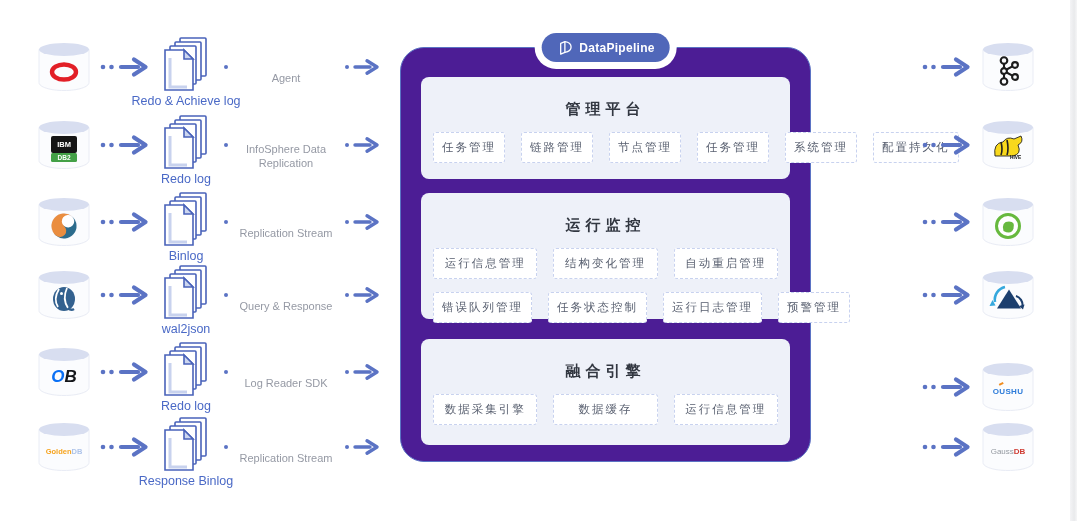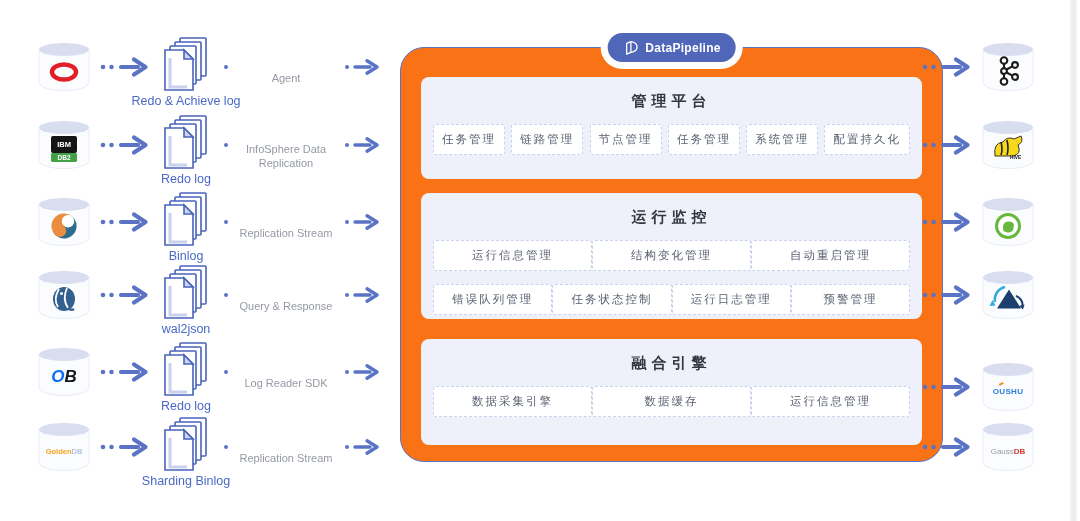--- a/index.html
+++ b/index.html
@@ -18,33 +18,33 @@
   .docwrap{left:158px;top:-2px;width:56px;}
   .docwrap svg{display:block;margin:0 auto;}
   .doclabel{position:absolute;top:58px;left:50%;transform:translateX(-50%);
     white-space:nowrap;color:#4a69c6;font-size:12.5px;}
   .dot1{left:224px;top:27px;width:4px;height:4px;border-radius:50%;background:#5b73c4;}
   .channel{left:230px;top:50%;transform:translateY(-50%);width:112px;text-align:center;
     color:#9599a4;font-size:11px;line-height:1.3;margin-top:11px;}
   .arrowS{left:344px;top:19px;}
 
   
-  #center-box{position:absolute;left:400px;top:47px;width:543px;height:415px;
-    border:1.5px solid #5b73c4;border-radius:24px;background:#f97316;box-sizing:border-box;}
+  #center-box{position:absolute;left:400px;top:47px;width:411px;height:415px;
+    border:1.5px solid #5b73c4;border-radius:24px;background:#4c1d95;box-sizing:border-box;}
   .badge{position:absolute;top:-15px;left:50%;transform:translateX(-50%);
     height:29px;padding:0 15px;border-radius:15px;background:#5067b9;
     display:flex;align-items:center;gap:7px;box-shadow:0 0 0 7px #fff;}
   .badge span{color:#fff;font-size:12px;font-weight:600;letter-spacing:.3px;white-space:nowrap;}
   .section{position:absolute;left:20px;right:20px;background:#eef1f9;border-radius:8px;}
   .s0{top:29px;height:102px;}
   .s1{top:145px;height:126px;}
   .s2{top:291px;height:106px;}
-  .section h3{margin:0;padding-top:15px;text-align:center;font-size:15px;
+  .section h3{margin:8px;padding-top:15px;text-align:center;font-size:15px;
     letter-spacing:5px;color:#323741;font-weight:bold;}
-  .chiprow{display:flex;justify-content:space-between;gap:0;padding:0 12px;margin-top:13px;}
+  .chiprow{display:flex;justify-content:space-between;gap:16px;padding:0 12px;margin-top:13px;}
   .chip{background:#fff;border:1px dashed #c8d2ef;border-radius:3px;color:#596070;
     font-size:11.5px;letter-spacing:2px;text-align:center;padding:7px 8px;white-space:nowrap;box-sizing:border-box;}
   .chiprow.grow .chip{flex:1;}
 
   
   #page-edge{position:absolute;top:0;left:1070px;width:7px;height:521px;
     background:linear-gradient(to right,#f4f4f6,#e9eaec 60%,#f6f6f7);}
 </style>
 </head>
 <body>
@@ -255,21 +255,21 @@
       <span><svg width="52" height="58" viewBox="0 0 52 58">
   <g stroke="#4a63ba" stroke-width="1.6" fill="#fff">
     <rect x="20" y="2" width="26" height="38" rx="1"></rect>
     <rect x="15" y="6" width="26" height="38" rx="1"></rect>
     <rect x="10" y="10" width="26" height="38" rx="1"></rect>
     <path d="M5 14 h19 l9 9 v31 h-28 z"></path>
     <path d="M24 14 l9 9 h-9 z" fill="#ccd6ef"></path>
   </g>
   <path d="M10 22 v29 h17" stroke="#c8d2ee" stroke-width="3" fill="none"></path>
             </svg></span>
-      <span class="doclabel">Sharding Binlog</span>
+      <span class="doclabel">Response Binlog</span>
     </span>
     <span class="dot1"></span>
     <span class="channel">Replication Stream</span>
     <span class="arrowS"><svg width="40" height="20" viewBox="0 0 40 20">
   <circle cx="3" cy="10" r="2" fill="#5b73c4"></circle>
   <line x1="11" y1="10" x2="26" y2="10" stroke="#5b73c4" stroke-width="3.4" stroke-linecap="round"></line>
   <path d="M23 3.8 L33 10 L23 16.2" fill="none" stroke="#5b73c4" stroke-width="3.4" stroke-linecap="round" stroke-linejoin="round"></path>
           </svg></span>
   </div>
     </div>

